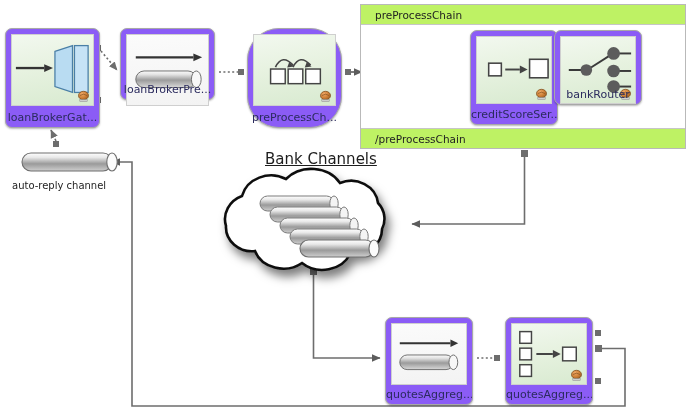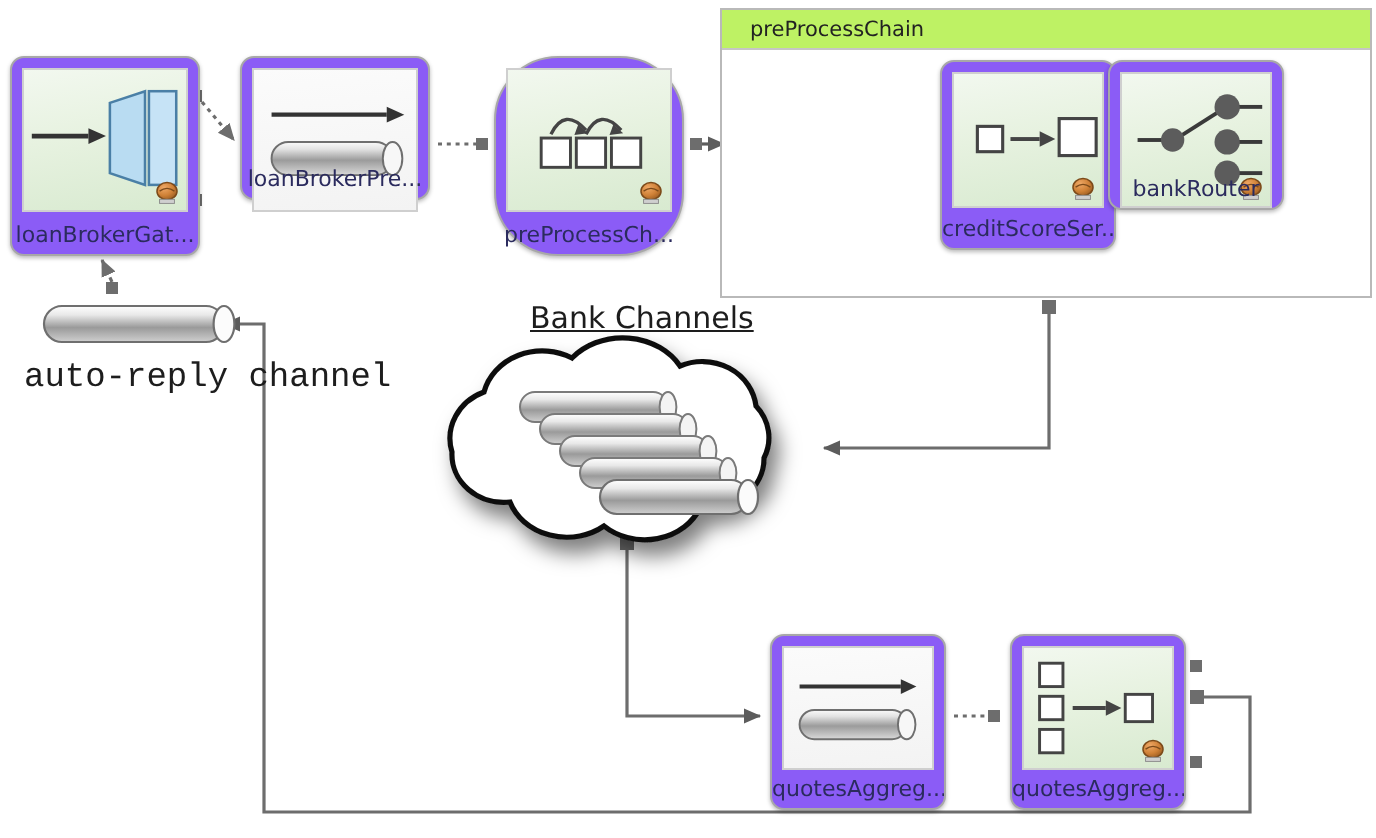--- a/index.html
+++ b/index.html
@@ -19,21 +19,21 @@
   .group{position:absolute;box-sizing:border-box;background:#ffffff;
         border:1px solid #b9b9b9;}
   .group-head,.group-foot{position:absolute;left:0;right:0;height:20px;
         background:#bef264;border-bottom:1px solid #c6c6c6;
         font-size:10.5px;color:#222;line-height:20px;padding-left:14px;
         box-sizing:border-box;}
   .group-head{top:0;}
   .group-foot{bottom:0;border-bottom:none;border-top:1px solid #c6c6c6;}
   .cloud-title{position:absolute;font-size:15px;color:#1d1d1d;
         white-space:nowrap;}
-  .chan-label{position:absolute;font-size:17px;color:#1d1d1d;white-space:nowrap;font-family:Liberation Mono, monospace;}
+  .chan-label{position:absolute;font-size:10px;color:#1d1d1d;white-space:nowrap;}
   .bean{position:absolute;width:13px;height:13px;}
 </style>
 </head>
 <body>
 
 <div id="canvas">
 
   <svg class="layer">
     <defs>
       <marker id="arr" markerWidth="9" markerHeight="9" refX="8" refY="4.5" orient="auto" markerUnits="userSpaceOnUse">
@@ -154,20 +154,21 @@
     </g>
 
     <g>
       <rect x="22" y="153" width="90" height="18" rx="9" fill="url(#pipeBig)" stroke="#6f6f6f" stroke-width="1.1"></rect>
       <ellipse cx="112" cy="162" rx="5.2" ry="9" fill="#fcfcfc" stroke="#6f6f6f" stroke-width="1.1"></ellipse>
     </g>
   </svg>
 
   <div class="group" style="left:360px;top:4px;width:326px;height:145px;">
     <div class="group-head">preProcessChain</div>
+    <div class="group-foot">/preProcessChain</div>
   </div>
 
   <div class="node" style="left:5px;top:28px;width:95px;height:100px;">
     <div class="node-inner green" style="height:72px;">
       <svg width="100%" height="100%" viewBox="0 0 83 70">
         <line x1="4" y1="33" x2="33" y2="33" stroke="#333" stroke-width="2.4"></line>
         <path d="M33,29 L42,33 L33,37 z" fill="#333"></path>
         <path d="M44,16 L62,10 L62,58 L44,52 z" fill="#b9dcf2" stroke="#4a7fa6" stroke-width="1.3"></path>
         <rect x="64" y="10" width="14" height="48" fill="#c6e3f6" stroke="#4a7fa6" stroke-width="1.3"></rect>
       </svg>

